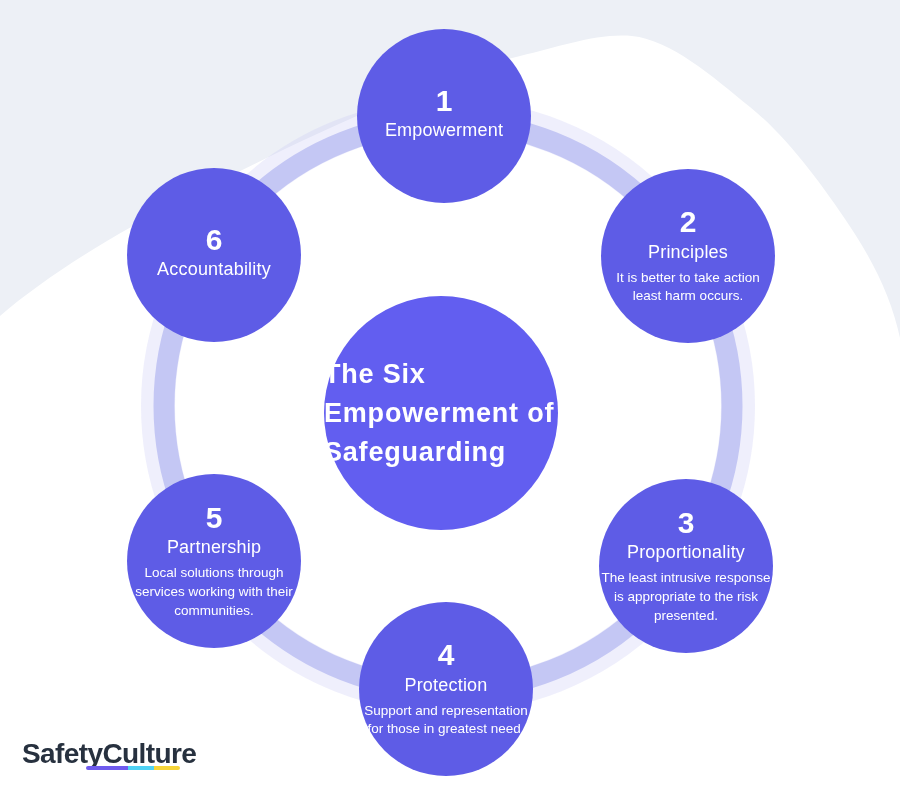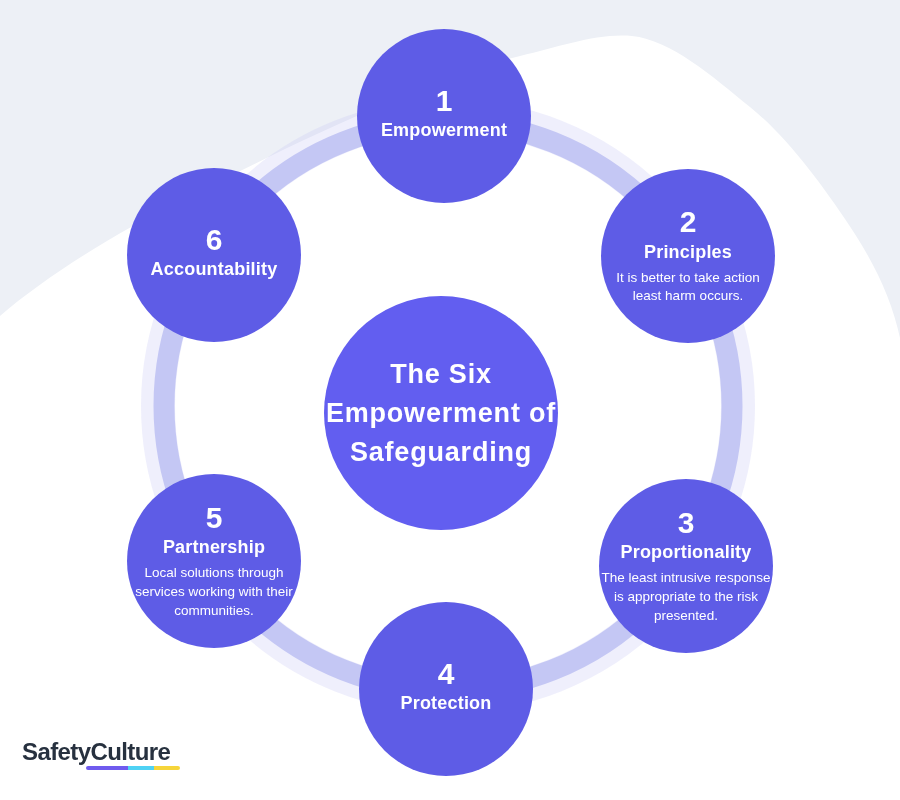--- a/index.html
+++ b/index.html
@@ -19,42 +19,42 @@
   .canvas{position:relative;width:900px;height:800px;}
   .bg{position:absolute;left:0;top:0;width:900px;height:800px;}
 
   .node{
     position:absolute;width:174px;height:174px;border-radius:50%;
     background:var(--node-fill);color:var(--text);
     display:flex;flex-direction:column;align-items:center;justify-content:center;
     text-align:center;
   }
   .node .num{font-size:30px;font-weight:bold;line-height:1.05;margin-bottom:4px;}
-  .node .name{font-size:18px;font-weight:bold;letter-spacing:.2px;margin-bottom:6px;}
+  .node .name{font-size:18px;font-weight:normal;letter-spacing:.2px;margin-bottom:6px;}
   .node .desc{font-size:13.5px;line-height:1.38;max-width:158px;}
   .n1{left:357px;top:29px;}
   .n2{left:601px;top:169px;}
   .n3{left:599px;top:479px;}
   .n4{left:359px;top:602px;}
   .n5{left:127px;top:474px;}
   .n6{left:127px;top:168px;}
   .n2 .desc,.n3 .desc{max-width:176px;}
   .n4 .desc,.n5 .desc,.n6 .desc{max-width:166px;}
 
   .center{
     position:absolute;left:324px;top:296px;width:234px;height:234px;border-radius:50%;
     background:var(--center-fill);color:var(--text);
-    display:flex;flex-direction:column;align-items:center;justify-content:center;
+    display:flex;flex-direction:column;align-items:flex-start;justify-content:center;
     text-align:center;
   }
   .center-line{font-size:27px;font-weight:bold;line-height:39px;letter-spacing:.8px;}
 
   .logo{position:absolute;left:22px;top:738px;width:180px;height:36px;}
   .logo-text{
-    font-size:24px;font-weight:bold;color:var(--logo-text);
+    font-size:28px;font-weight:bold;color:var(--logo-text);
     letter-spacing:-0.6px;white-space:nowrap;
   }
   .logo-underline{
     position:absolute;left:64px;top:28px;width:94px;height:4px;border-radius:2px;
     background:#6F5BEE;
   }
 </style>
 </head>
 <body>
 
@@ -85,20 +85,21 @@
 
   <div class="node n3">
     <div class="num">3</div>
     <div class="name">Proportionality</div>
     <div class="desc">The least intrusive response is appropriate to the risk presented.</div>
   </div>
 
   <div class="node n4">
     <div class="num">4</div>
     <div class="name">Protection</div>
+    <div class="desc">Support and representation for those in greatest need.</div>
   </div>
 
   <div class="node n5">
     <div class="num">5</div>
     <div class="name">Partnership</div>
     <div class="desc">Local solutions through services working with their communities.</div>
   </div>
 
   <div class="node n6">
     <div class="num">6</div>

